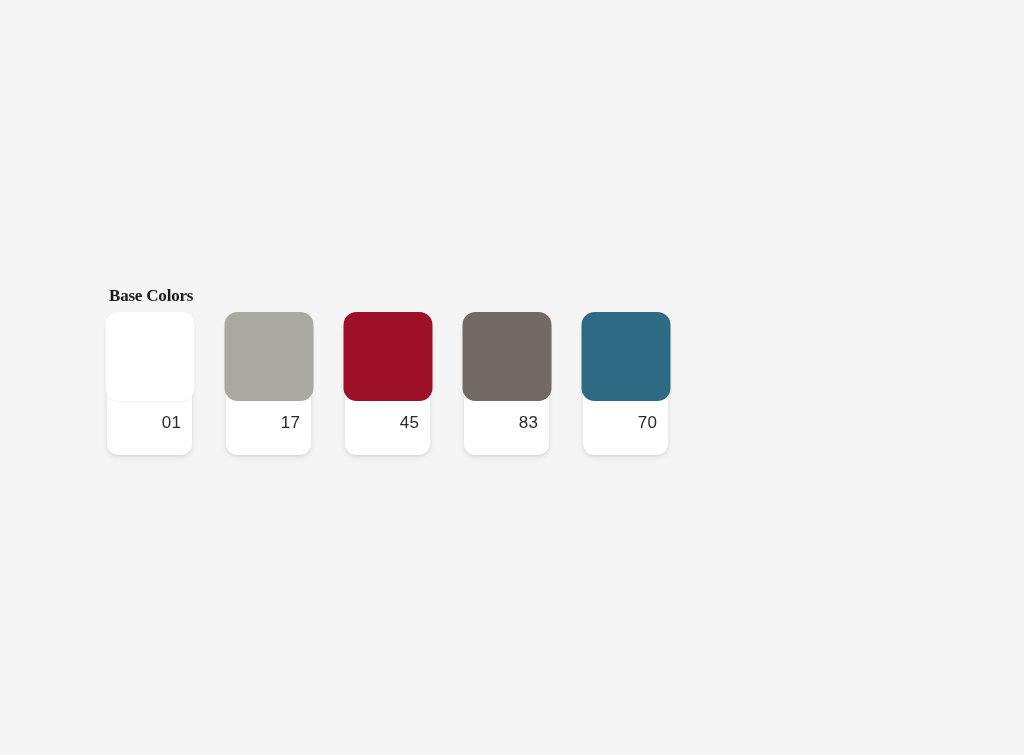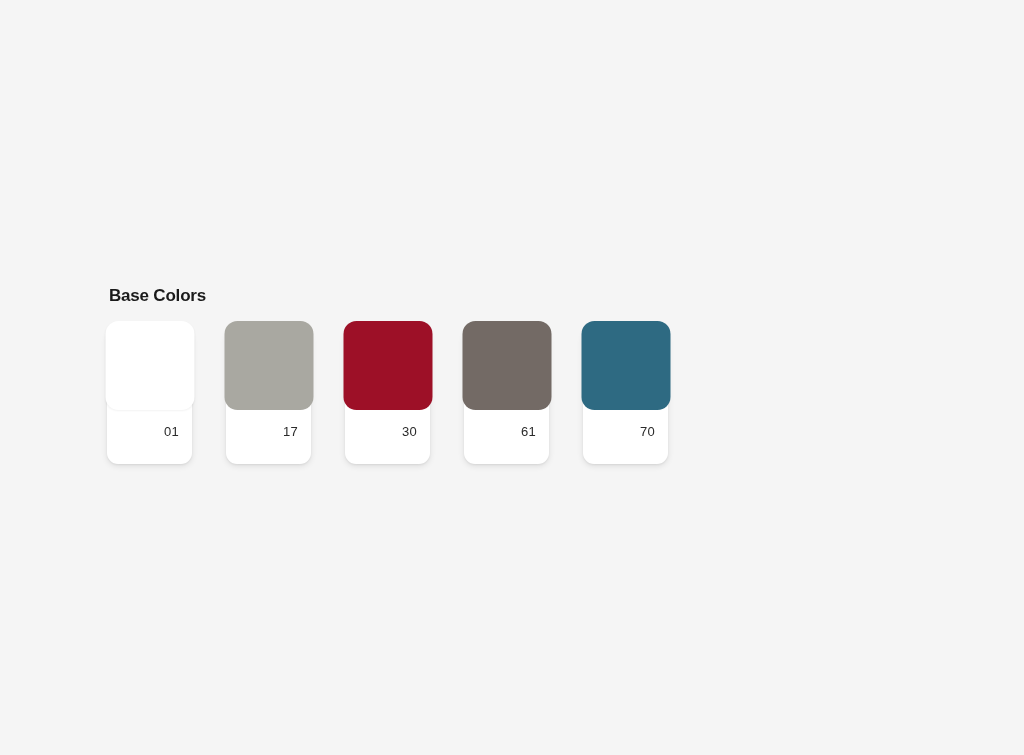--- a/index.html
+++ b/index.html
@@ -21,23 +21,24 @@
     left: 107px;
     top: 286px;
     width: 830px;
   }
 
   .panel-title {
     font-size: 17px;
     font-weight: bold;
     color: #1a1a1a;
     letter-spacing: -0.2px;
-    margin: 0 0 22px 2px;
+    margin: 0 0 13px 2px;
     line-height: 20px;
     white-space: nowrap;
+    font-family: Liberation Serif, serif;
   }
 
   .swatch-row {
     display: flex;
     flex-direction: row;
     align-items: flex-start;
     gap: 34px;
   }
 
   .swatch-card {
@@ -65,21 +66,21 @@
   .swatch-chip.is-light {
     box-shadow: 0 1px 2px rgba(0,0,0,0.05);
   }
 
   .swatch-code {
     position: absolute;
     left: 0;
     right: 0;
     bottom: 24px;
     text-align: center;
-    font-size: 13px;
+    font-size: 17px;
     color: #2a2a2a;
     line-height: 16px;
     letter-spacing: 0.2px;
     padding-left: 44px;
   }
 </style>
 </head>
 <body style="background: rgb(245, 245, 245);">
 
 <div class="palette-panel">
@@ -90,25 +91,25 @@
       <div class="swatch-card">
         <div class="swatch-chip is-light" style="background: rgb(255, 255, 255);"></div>
         <div class="swatch-code">01</div>
       </div>
       <div class="swatch-card">
         <div class="swatch-chip" style="background: rgb(169, 168, 161);"></div>
         <div class="swatch-code">17</div>
       </div>
       <div class="swatch-card">
         <div class="swatch-chip" style="background: rgb(157, 16, 39);"></div>
-        <div class="swatch-code">30</div>
+        <div class="swatch-code">45</div>
       </div>
       <div class="swatch-card">
         <div class="swatch-chip" style="background: rgb(115, 106, 101);"></div>
-        <div class="swatch-code">61</div>
+        <div class="swatch-code">83</div>
       </div>
       <div class="swatch-card">
         <div class="swatch-chip" style="background: rgb(46, 106, 130);"></div>
         <div class="swatch-code">70</div>
       </div>
     </div>
 
 </div>
 
 </body></html>

